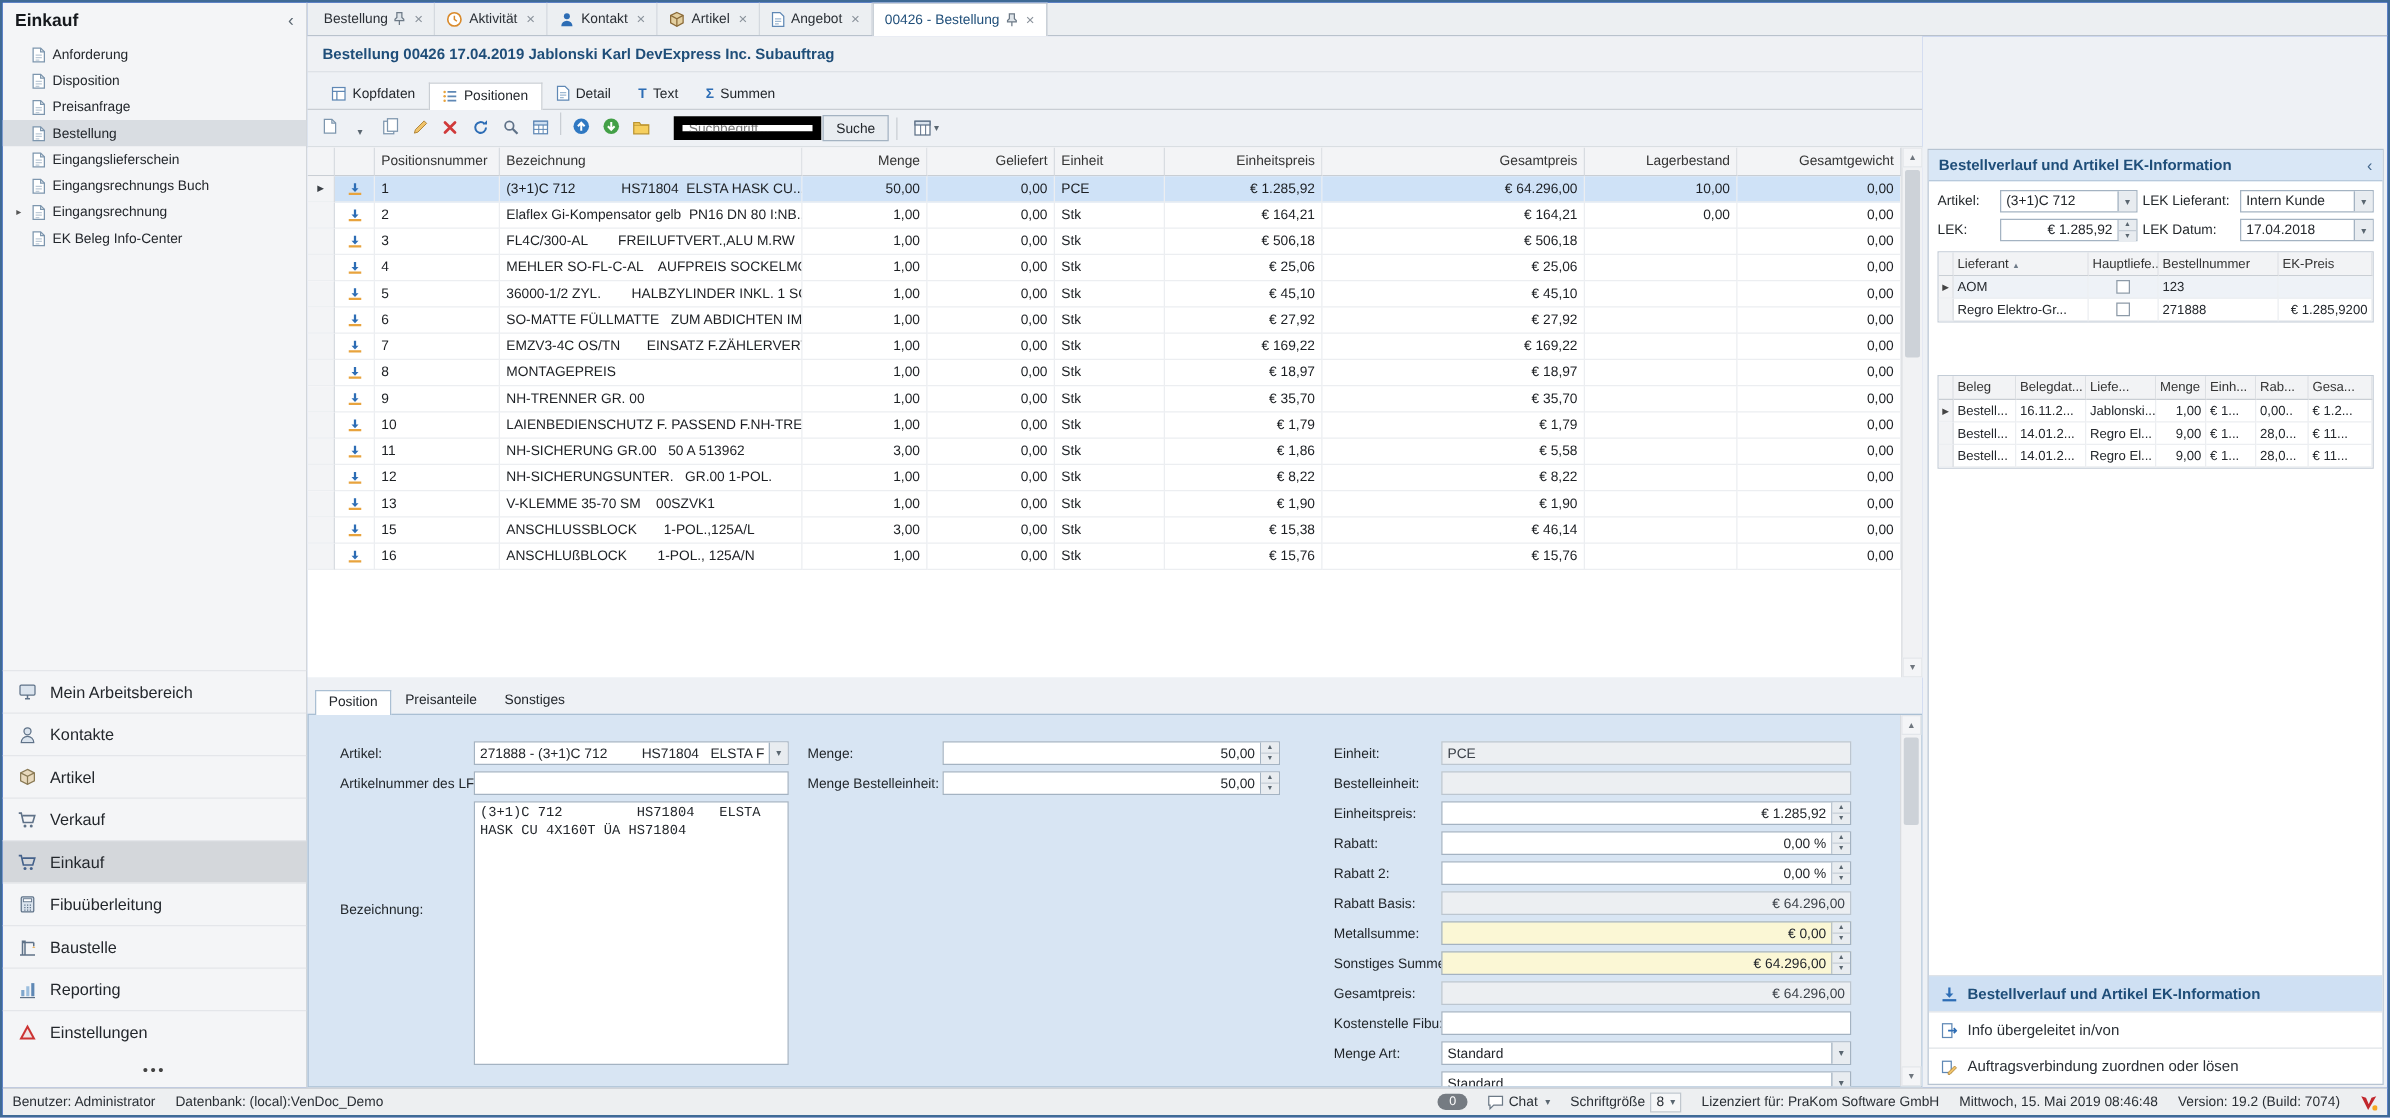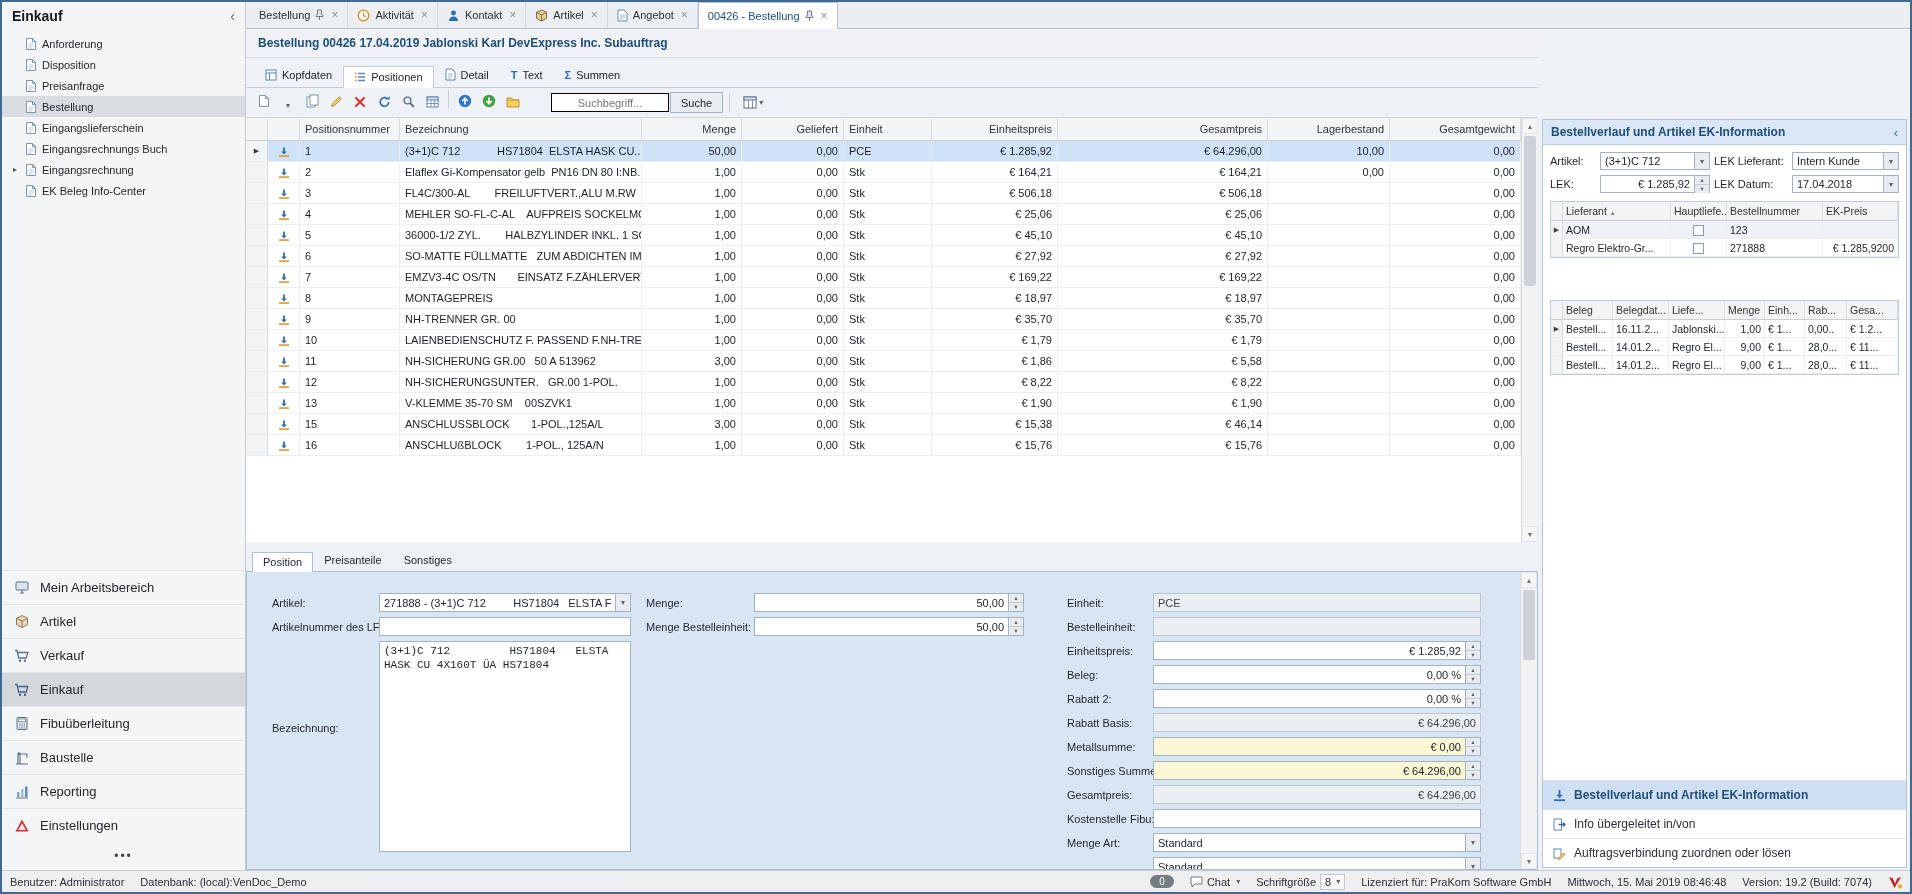--- a/index.html
+++ b/index.html
@@ -35,21 +35,21 @@
   .doc-header{height:29px;background:#eff1f4;border-bottom:1px solid #d9dde2;display:flex;align-items:center;padding:0 12px;font-size:12px;font-weight:bold;color:#1f4e79;flex:none;}
 
   .view-tabs{height:30px;background:#eef1f5;display:flex;align-items:flex-end;padding-left:8px;border-bottom:1px solid #c9ced4;flex:none;}
   .vtab{display:flex;align-items:flex-end;gap:5px;padding:4px 10px 5px;font-size:11px;border:1px solid transparent;}
   .vtab.active{background:#fff;border:1px solid #c9ced4;border-bottom:none;margin-bottom:-1px;}
 
   .toolbar{height:30px;background:#eef1f5;border-bottom:1px solid #d2d7dc;display:flex;align-items:center;padding:0 6px;gap:2px;flex:none;}
   .tbtn{width:24px;height:22px;display:inline-flex;align-items:center;justify-content:center;border-radius:2px;}
   .tbtn.wide{width:34px;}
   .tsep{display:inline-block;width:1px;height:18px;background:#c9ced4;margin:0 4px;}
-  .searchbox{width:118px;height:19px;border:1px solid #000000;font:11px "Liberation Sans",sans-serif;padding:0 5px;color:#333;margin-left:24px;text-align:center;}
+  .searchbox{width:118px;height:19px;border:7px solid #000000;font:11px "Liberation Sans",sans-serif;padding:0 5px;color:#333;margin-left:12px;}
   .searchbtn{height:21px;border:1px solid #a4b3c2;background:#e9edf1;font:11px "Liberation Sans",sans-serif;padding:0 10px;margin-left:-1px;color:#23272c;}
   .caret{font-size:8px;color:#5a6670;margin-left:2px;}
 
   
   .grid-area{display:flex;height:424px;background:#fff;flex:none;min-width:0;}
   .gtable-wrap{flex:1;overflow:hidden;}
   .pgrid{border-collapse:separate;border-spacing:0;table-layout:fixed;width:1275px;font-size:11px;}
   .pgrid th{background:#f3f4f6;color:#333;font-weight:normal;border-right:1px solid #d8dce1;border-bottom:1px solid #c9ced4;height:23px;padding:0 5px;overflow:hidden;white-space:nowrap;}
   .pgrid td{border-right:1px solid #eceef1;border-bottom:1px solid #eceef1;height:21px;padding:0 5px;overflow:hidden;white-space:pre;color:#1c1f23;}
   .pgrid .gut{background:#f3f4f6;border-right:1px solid #d8dce1;text-align:center;font-size:7px;color:#3a3f45;padding:0;}
@@ -218,20 +218,29 @@
       <div class="sb-flex flex1"></div>
       <nav>
           <div class="nitem">
             <span class="icn">
               <svg width="16" height="15" viewBox="0 0 16 15">
                 <rect x="2" y="2" width="12" height="8" rx="1" fill="#dbe4ee" stroke="#5f7288"></rect>
                 <path d="M6 13h4M8 10v3" stroke="#5f7288" stroke-width="1.2"></path>
               </svg>
             </span>
             <span>Mein Arbeitsbereich</span>
+          </div>
+          <div class="nitem">
+            <span class="icn">
+              <svg width="16" height="15" viewBox="0 0 16 15">
+                <circle cx="8" cy="5" r="2.8" fill="#dbe4ee" stroke="#5f7288"></circle>
+                <path d="M3 14a5 5 0 0 1 10 0z" fill="#dbe4ee" stroke="#5f7288"></path>
+              </svg>
+            </span>
+            <span>Kontakte</span>
           </div>
           <div class="nitem">
             <span class="icn">
               <svg width="16" height="15" viewBox="0 0 16 15">
                 <path d="M8 1.5l5.5 2.8v6.4L8 13.5 2.5 10.7V4.3z" fill="#e8d9bd" stroke="#8a7a55"></path>
                 <path d="M2.5 4.3L8 7l5.5-2.7M8 7v6.5" fill="none" stroke="#8a7a55"></path>
               </svg>
             </span>
             <span>Artikel</span>
           </div>
@@ -804,21 +813,21 @@
             <div class="bp-main">
               <div class="bp-body" id="bp-body">
                   <span class="bl" style="left:25px;top:25px">Artikel:</span>
                   <span class="bl" style="left:25px;top:49px">Artikelnummer des LF:</span>
                   <span class="bl" style="left:25px;top:150px">Bezeichnung:</span>
                   <span class="bl" style="left:399px;top:25px">Menge:</span>
                   <span class="bl" style="left:399px;top:49px">Menge Bestelleinheit:</span>
                   <span class="bl" style="left:820px;top:25px">Einheit:</span>
                   <span class="bl" style="left:820px;top:49px">Bestelleinheit:</span>
                   <span class="bl" style="left:820px;top:73px">Einheitspreis:</span>
-                  <span class="bl" style="left:820px;top:97px">Beleg:</span>
+                  <span class="bl" style="left:820px;top:97px">Rabatt:</span>
                   <span class="bl" style="left:820px;top:121px">Rabatt 2:</span>
                   <span class="bl" style="left:820px;top:145px">Rabatt Basis:</span>
                   <span class="bl" style="left:820px;top:169px">Metallsumme:</span>
                   <span class="bl" style="left:820px;top:193px">Sonstiges Summe:</span>
                   <span class="bl" style="left:820px;top:217px">Gesamtpreis:</span>
                   <span class="bl" style="left:820px;top:241px">Kostenstelle Fibu:</span>
                   <span class="bl" style="left:820px;top:265px">Menge Art:</span>
                   <div class="field" style="left:132px;top:21px;width:252px;height:19px">
                     <span class="val">271888 - (3+1)C 712         HS71804   ELSTA F</span>
                     <span class="combo-btn">▾</span>

